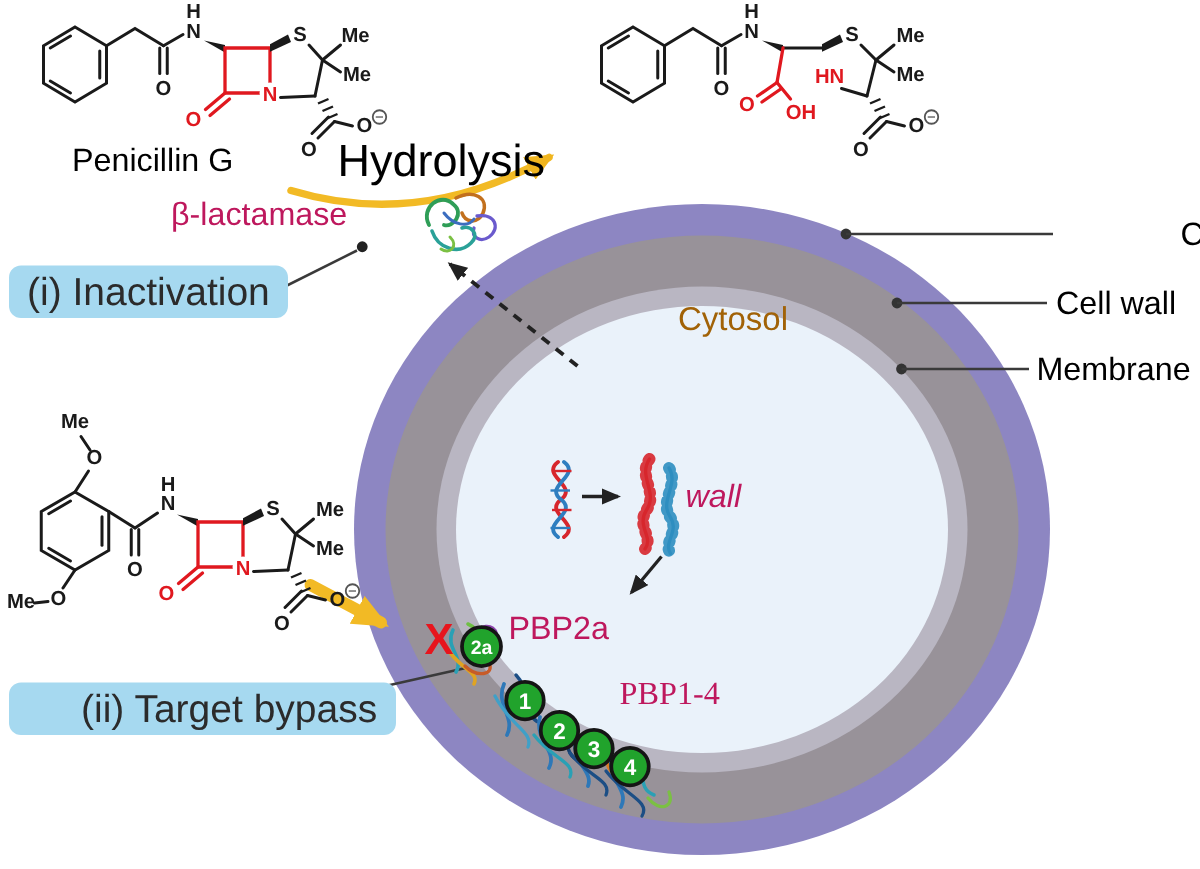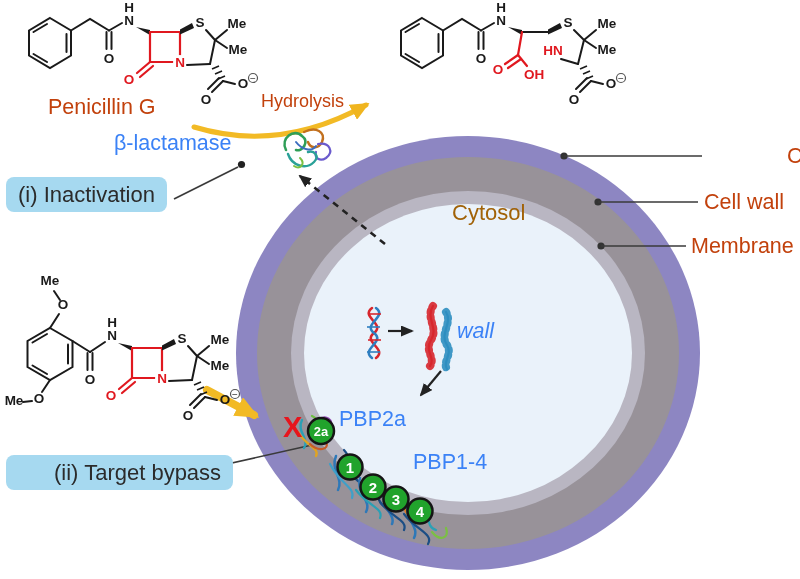--- a/index.html
+++ b/index.html
@@ -1,23 +1,23 @@
 <!DOCTYPE html>
 <html><head>
 <meta charset="utf-8">
 <style>
   html,body{margin:0;padding:0;background:#fff;}
   .stage{position:relative;width:800px;height:579px;background:#ffffff;
          font-family:"Liberation Sans",sans-serif;overflow:hidden;}
   .stage svg{position:absolute;left:0;top:0;}
-  .lbl{position:absolute;color:#c2410c;font-size:21.5px;white-space:nowrap;}
-  .teal{color:#3b82f6;}
+  .lbl{position:absolute;color:#000000;font-size:21.5px;white-space:nowrap;}
+  .teal{color:#be185d;}
   .italic{font-style:italic;}
   .box{position:absolute;background:#A6D9F0;border-radius:8px;color:#2b2b2b;
-       font-size:22px;line-height:25px;padding:5px 12px;white-space:nowrap;}
+       font-size:26px;line-height:25px;padding:5px 12px;white-space:nowrap;}
   .xmark{position:absolute;color:#E7151D;font-weight:bold;font-size:29px;}
   .atom{font:bold 13.5px "Liberation Sans",sans-serif;fill:#1a1a1a;text-anchor:middle;}
   .atom-red{fill:#E0181F;}
   .badge-t{font:bold 15px "Liberation Sans",sans-serif;fill:#ffffff;text-anchor:middle;}
   .badge-s{font:bold 13px "Liberation Sans",sans-serif;fill:#ffffff;text-anchor:middle;}
   .charge{font:10px "Liberation Sans",sans-serif;fill:#333;text-anchor:middle;}
   .bond{stroke:#1a1a1a;stroke-width:2;fill:none;stroke-linecap:round;}
   .bond-red{stroke:#E0181F;stroke-width:2.2;fill:none;stroke-linecap:round;}
   .ann{stroke:#3a3a3a;stroke-width:1.7;fill:none;}
   .ribbon{fill:none;stroke-linecap:round;}
@@ -265,36 +265,36 @@
     <line class="bond" x1="197" y1="125" x2="209" y2="128"></line>
     <text class="atom" x="217" y="132">O</text>
     <g>
       <circle cx="227" cy="122" r="4.5" fill="none" stroke="#555" stroke-width="1.2"></circle>
       <text class="charge" x="227" y="125.5">−</text>
     </g>
   </g>
 </svg>
 
 <div class="lbl" style="left:48px;top:95px;">Penicillin G</div>
-<div class="lbl" style="left:225px;top:91px;font-size:18px;margin-left:36px;">Hydrolysis</div>
+<div class="lbl" style="left:225px;top:91px;font-size:30px;">Hydrolysis</div>
 <div class="lbl teal" style="left:114px;top:131px;">β-lactamase</div>
 
 <div class="box" style="left:6px;top:177px;">
   <div>(i) Inactivation</div>
 </div>
 
 
 <div class="box" style="left:6px;top:455px;padding-left:48px;">
   <div>(ii) Target bypass</div>
 </div>
 
 <div class="xmark" style="left:283px;top:411px;">X</div>
 
 <div class="lbl" style="left:452px;top:200px;color:#a16207;font-size:22px;">Cytosol</div>
 <div class="lbl teal italic" style="left:457px;top:319px;">wall</div>
 <div class="lbl teal" style="left:339px;top:407px;">PBP2a</div>
-<div class="lbl teal" style="left:413px;top:450px;">PBP1-4</div>
+<div class="lbl teal" style="left:413px;top:450px;font-family:Liberation Serif, serif;">PBP1-4</div>
 
 <div class="lbl" style="left:743px;top:144px;margin-left:44px;">Capsule</div>
 <div class="lbl" style="left:691px;top:234px;">Membrane</div>
 <div class="lbl" style="left:704px;top:190px;">Cell wall</div>
 
 </div>
 
 </body></html>

